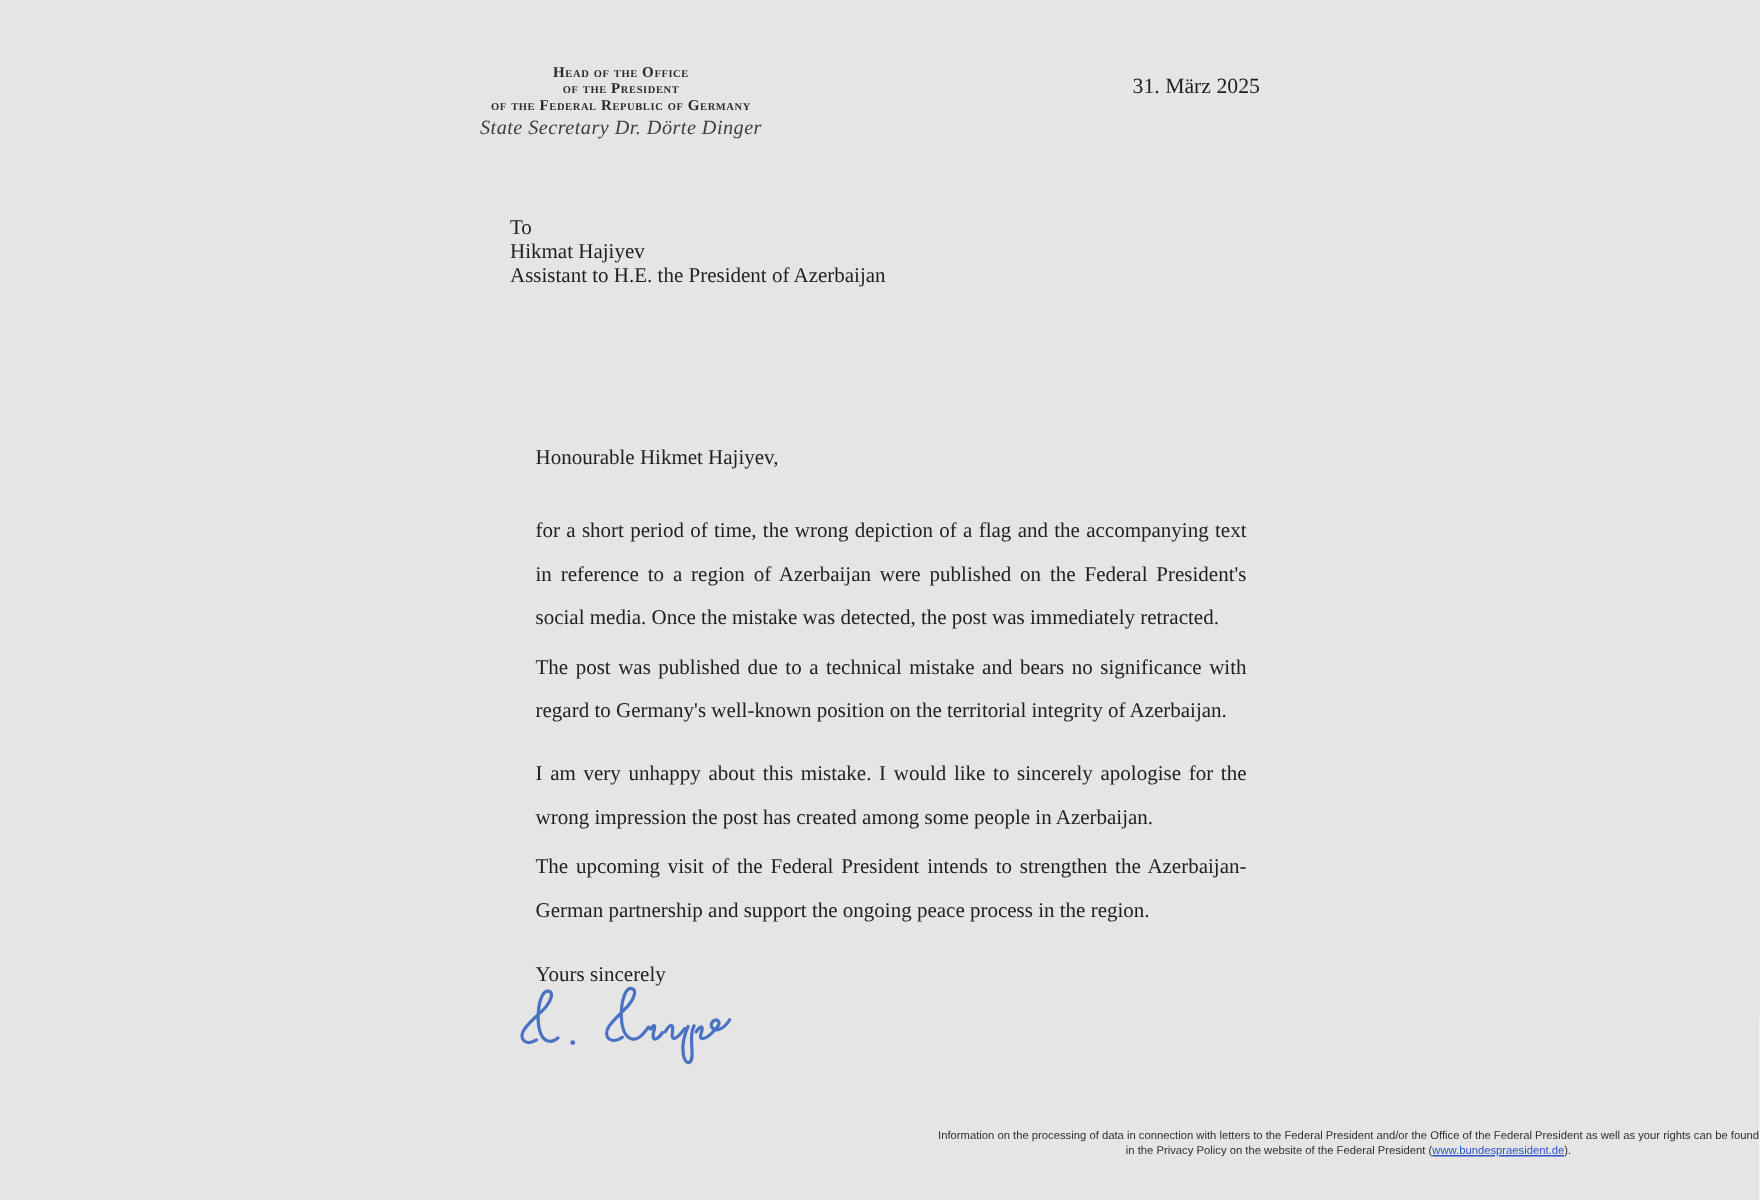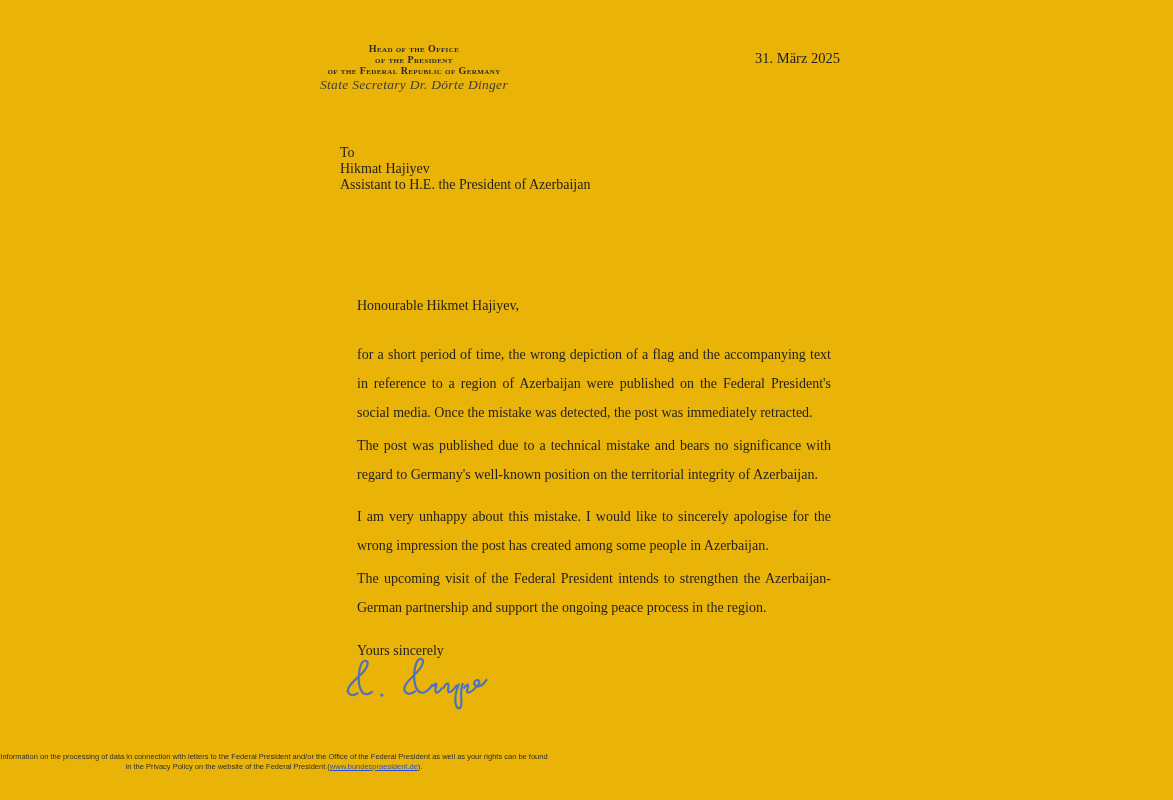--- a/index.html
+++ b/index.html
@@ -4,21 +4,21 @@
 <style>
   html, body {
     margin: 0;
     padding: 0;
     background: #ffffff;
   }
   .page {
     position: relative;
     width: 1173px;
     height: 800px;
-    background: #eab308;
+    background: #e5e5e5;
     overflow: hidden;
     font-family: "Liberation Serif", serif;
     color: #1f1f1f;
   }
 
   
   .letterhead {
     position: absolute;
     top: 44px;
     left: 298px;
@@ -86,21 +86,21 @@
     height: 70px;
   }
 
   
   .footer {
     position: absolute;
     top: 752px;
     left: 0;
     width: 100%;
     display: flex;
-    justify-content: flex-start;
+    justify-content: flex-end;
   }
   .footer-inner {
     width: 548px;
     text-align: center;
     font-family: "Liberation Sans", sans-serif;
     font-size: 7.5px;
     line-height: 10px;
     color: #2e2e2e;
   }
   .footer-link {

